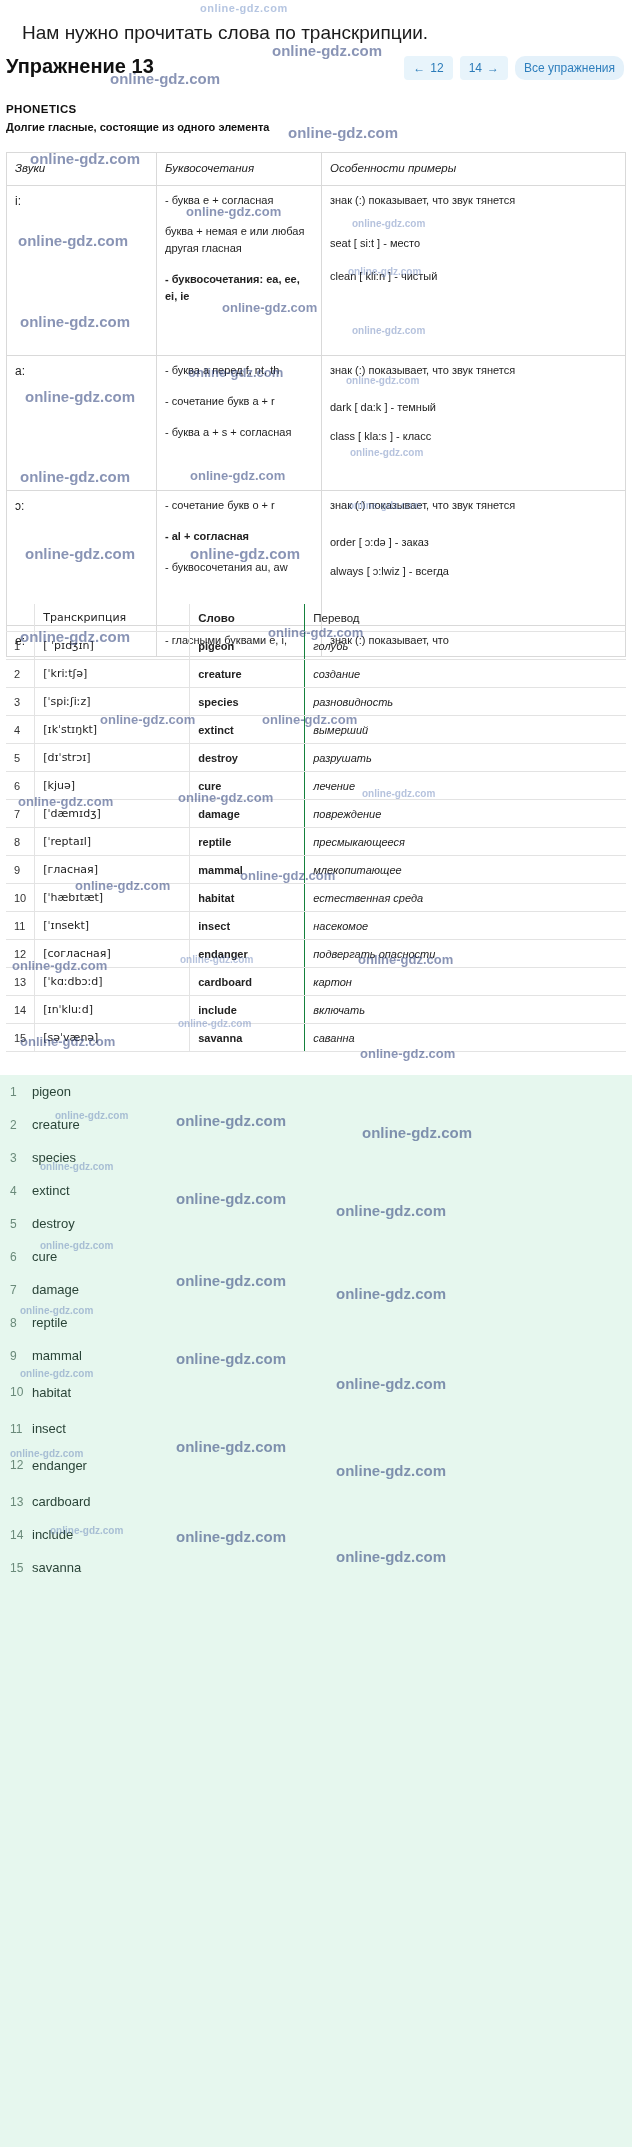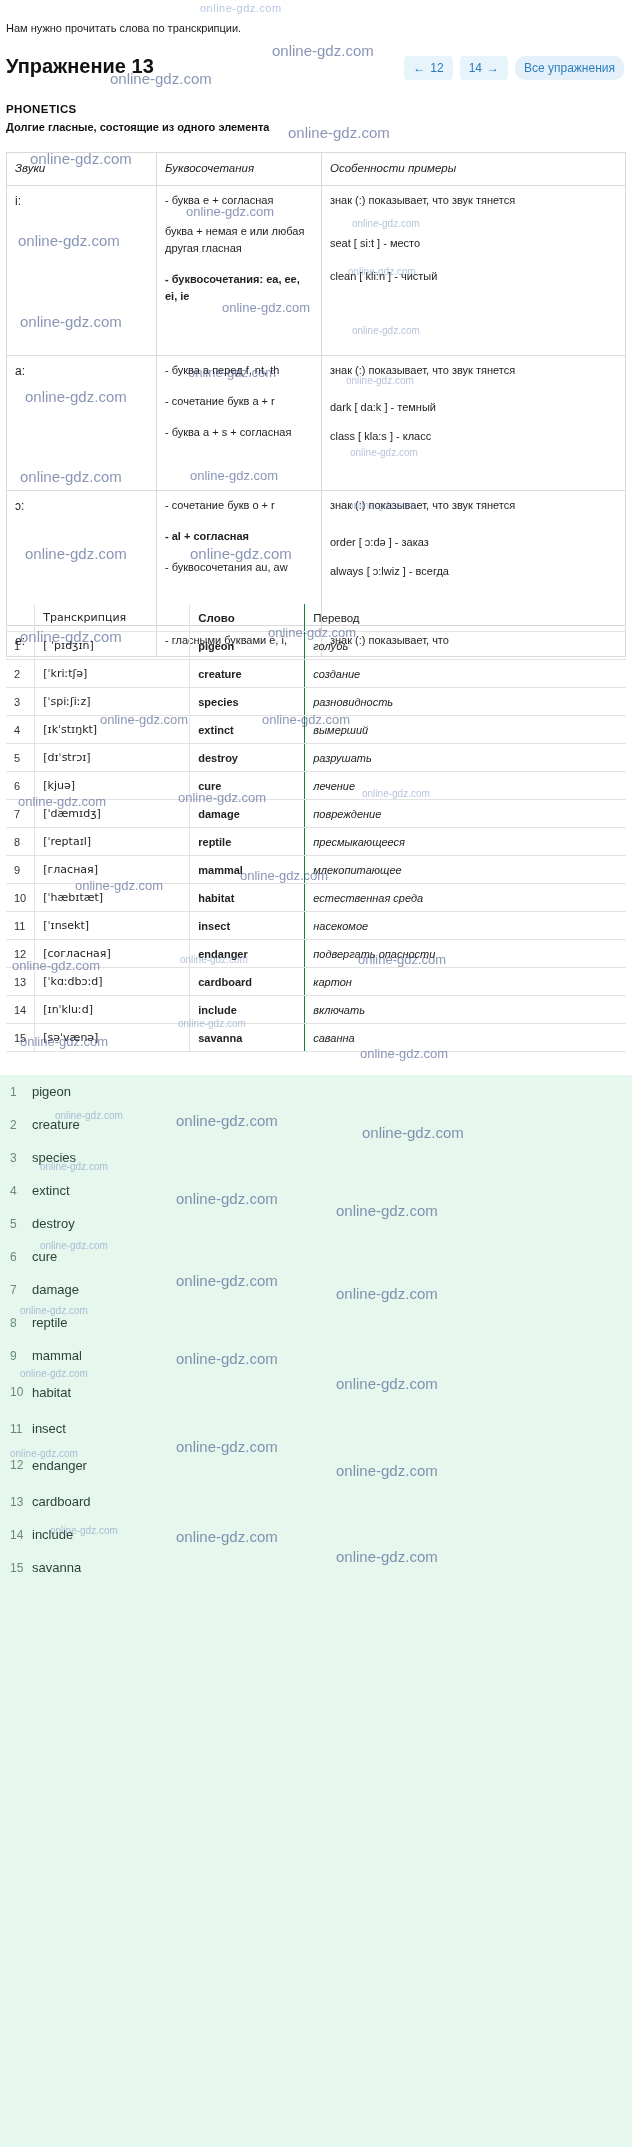--- a/index.html
+++ b/index.html
@@ -16,37 +16,37 @@
     overflow: hidden;
   }
   
   .wm {
     position: absolute;
     color: rgba(60,90,160,0.30);
     font-family: "Liberation Sans", sans-serif;
     white-space: nowrap;
     pointer-events: none;
     z-index: 40;
-    font-weight: 400;
+    font-weight: 700;
   }
   .wm.dark { color: rgba(40,60,120,0.55); }
   .wm.pale { color: rgba(90,120,180,0.45); }
   .wm.s { font-size: 10px; }
   .wm.m { font-size: 13px; }
   .wm.l { font-size: 15px; }
 
   
   .topwm {
     position: absolute; top: 2px; left: 200px;
     font-size: 11px; color: rgba(120,150,200,0.55);
     letter-spacing: .5px;
   }
   .intro {
-    position: absolute; top: 22px; left: 6px;
-    font-size: 11px; color: #1b1b1b;
+    position: absolute; top: 22px; left: 22px;
+    font-size: 19px; color: #1b1b1b;
   }
   .title {
     position: absolute; top: 55px; left: 6px;
     font-size: 20px; font-weight: bold; color: #111;
   }
   
   .nav {
     position: absolute; top: 56px; right: 8px;
     display: flex; align-items: center; gap: 7px;
   }

